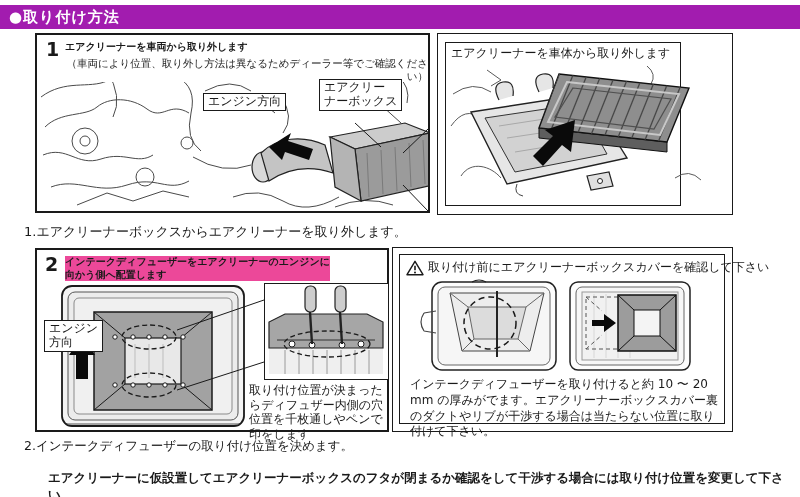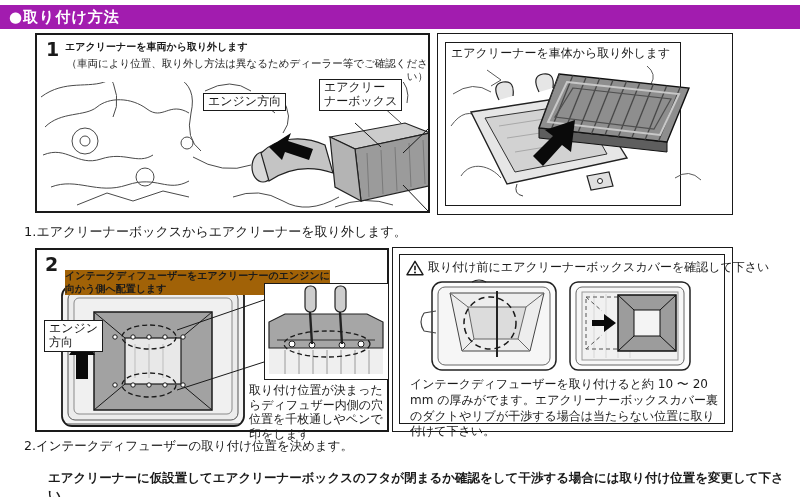--- a/index.html
+++ b/index.html
@@ -192,21 +192,21 @@
       </g>
 
       <polygon points="45,86 58,105 51,105 51,129 39,129 39,105 32,105" fill="#0a0a0a"></polygon>
 
       <g stroke="#1a1a1a" stroke-width="1">
         <line x1="140" y1="80" x2="227" y2="50"></line>
         <line x1="140" y1="140" x2="227" y2="112"></line>
       </g>
     </svg>
     <div class="abs stepnum" style="left:8px;top:5px;">2</div>
-    <div class="abs steptitle" style="left:28px;top:20px;background:#a16207;">
+    <div class="abs steptitle" style="left:28px;top:6px;background:#ec4899;">
       <div>インテークディフューザーをエアクリーナーのエンジンに</div>
       <div>向かう側へ配置します</div>
     </div>
     <div class="abs calloutlabel" style="left:7px;top:50px;margin-top:20px;">
       <div>エンジン</div>
       <div>方向</div>
     </div>
 
     <div class="abs panelbox" style="left:227px;top:33px;width:125px;height:97px;">
       <svg width="122" height="94" viewBox="0 0 122 94">

